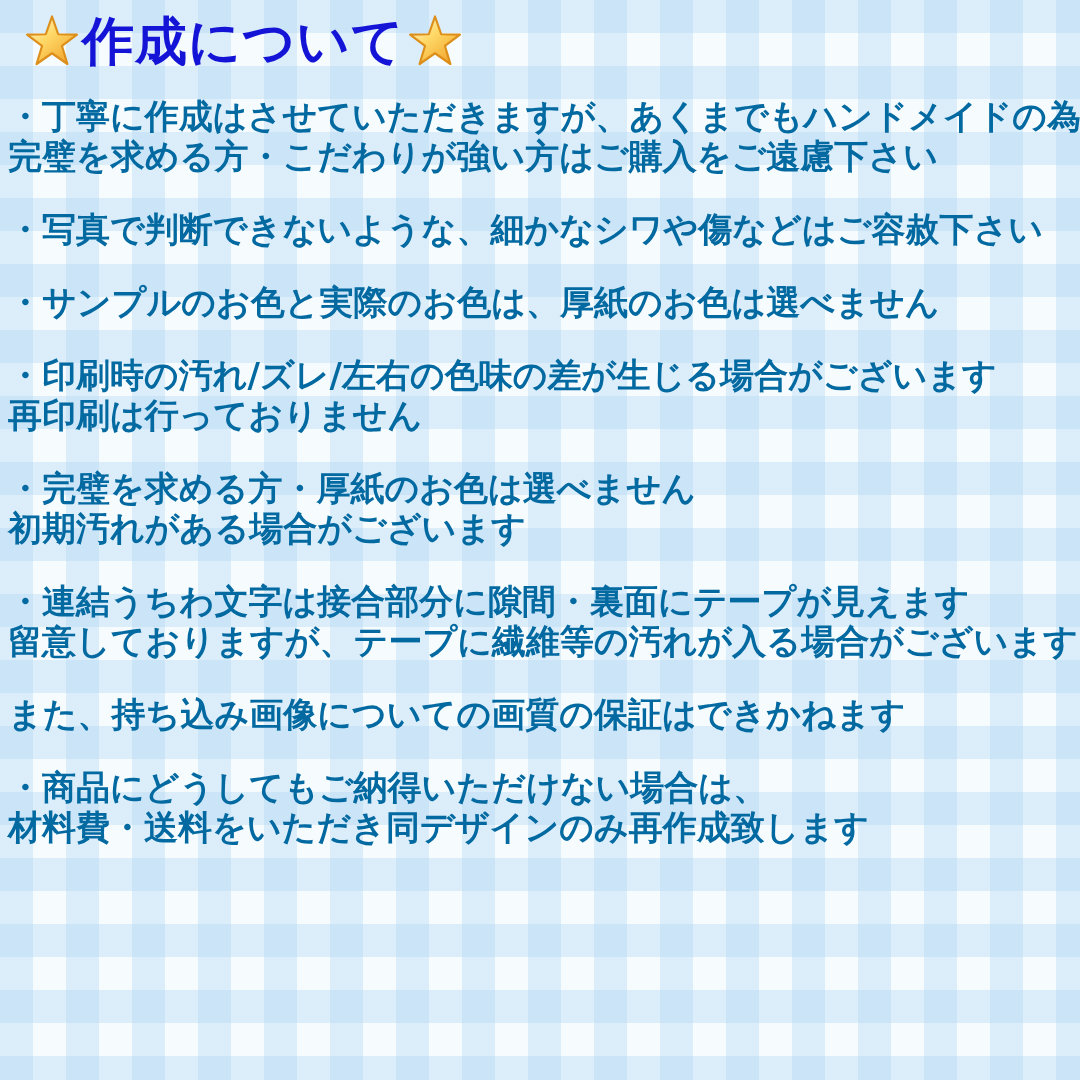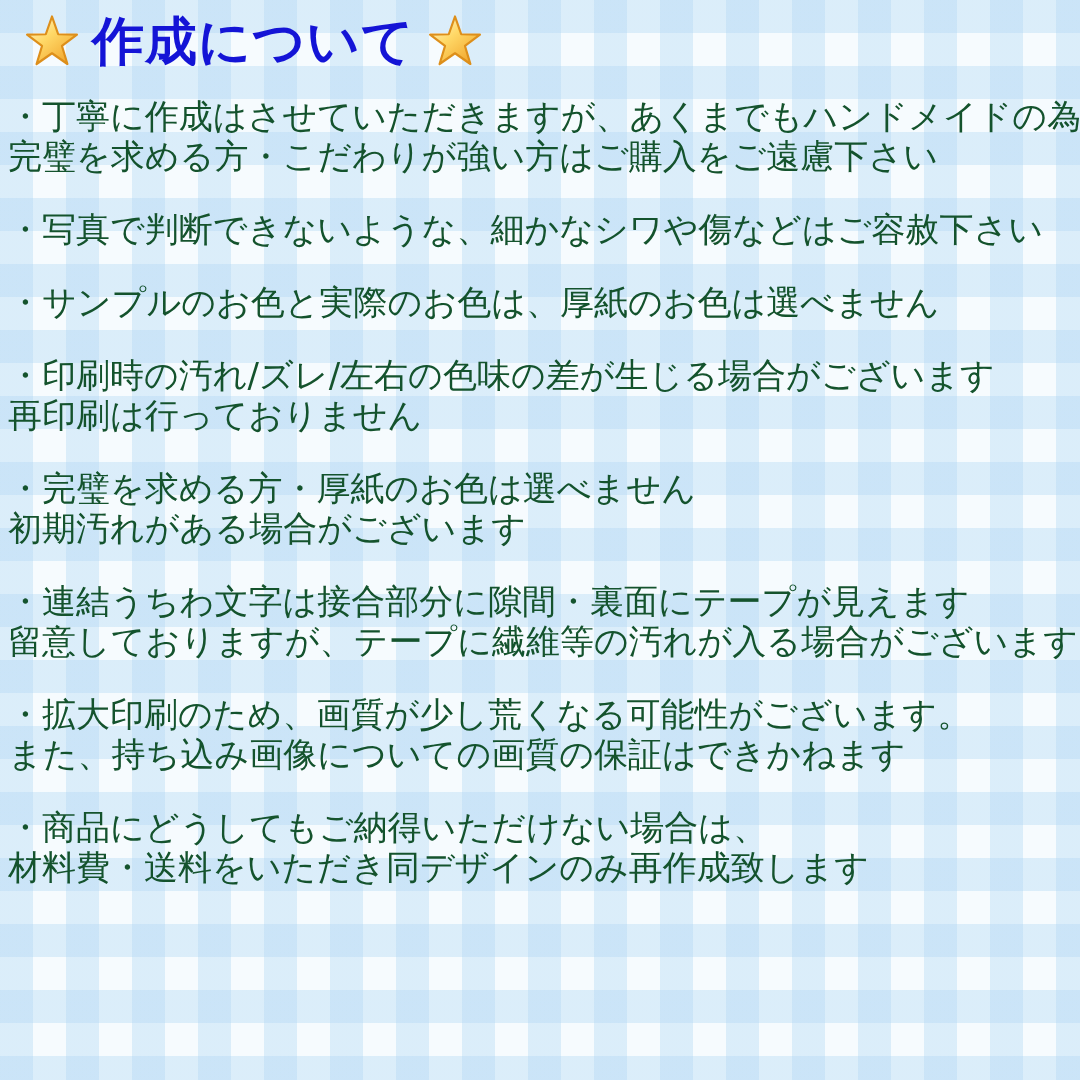--- a/index.html
+++ b/index.html
@@ -19,21 +19,21 @@
   }
   .sheet {
     box-sizing: border-box;
     width: 1080px;
     height: 1080px;
     padding: 10px 6px 0 8px;
   }
   .title-row {
     display: flex;
     align-items: center;
-    gap: 12px;
+    gap: 2px;
     margin: 0 0 24px 16px;
     height: 62px;
   }
   .title-text {
     font-size: 52px;
     line-height: 60px;
     font-weight: bold;
     color: #1414d6;
     letter-spacing: 1px;
     white-space: nowrap;
@@ -42,22 +42,22 @@
     width: 56px;
     height: 56px;
     flex: 0 0 auto;
     display: block;
   }
   .notice {
     margin: 0 0 33px 0;
     padding: 0;
     font-size: 34px;
     line-height: 40px;
-    font-weight: normal;
-    color: #14532d;
+    font-weight: bold;
+    color: #0369a1;
     letter-spacing: 0;
   }
   .notice .line {
     display: block;
     white-space: nowrap;
   }
 </style>
 </head>
 <body>
 
@@ -110,21 +110,20 @@
     <span class="line">・完璧を求める方・厚紙のお色は選べません</span>
     <span class="line">初期汚れがある場合がございます</span>
   </p>
 
   <p class="notice">
     <span class="line">・連結うちわ文字は接合部分に隙間・裏面にテープが見えます</span>
     <span class="line">留意しておりますが、テープに繊維等の汚れが入る場合がございます</span>
   </p>
 
   <p class="notice">
-    <span class="line">・拡大印刷のため、画質が少し荒くなる可能性がございます。</span>
     <span class="line">また、持ち込み画像についての画質の保証はできかねます</span>
   </p>
 
 
   <p class="notice">
     <span class="line">・商品にどうしてもご納得いただけない場合は、</span>
     <span class="line">材料費・送料をいただき同デザインのみ再作成致します</span>
   </p>
 
 </div>

